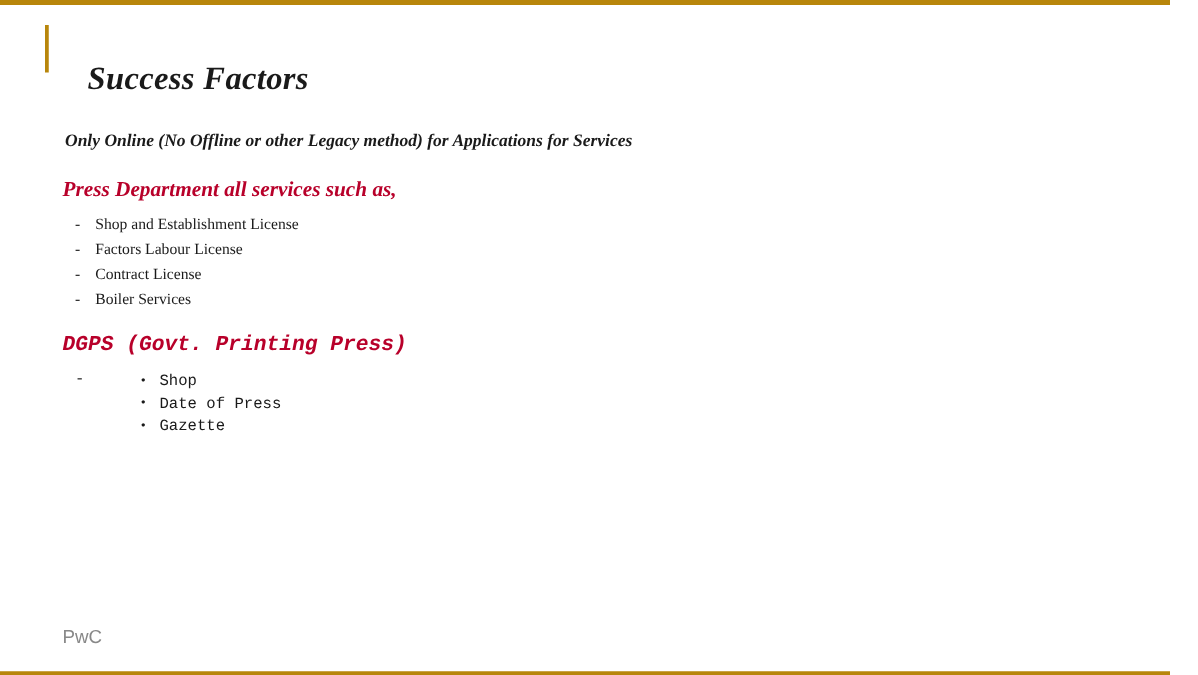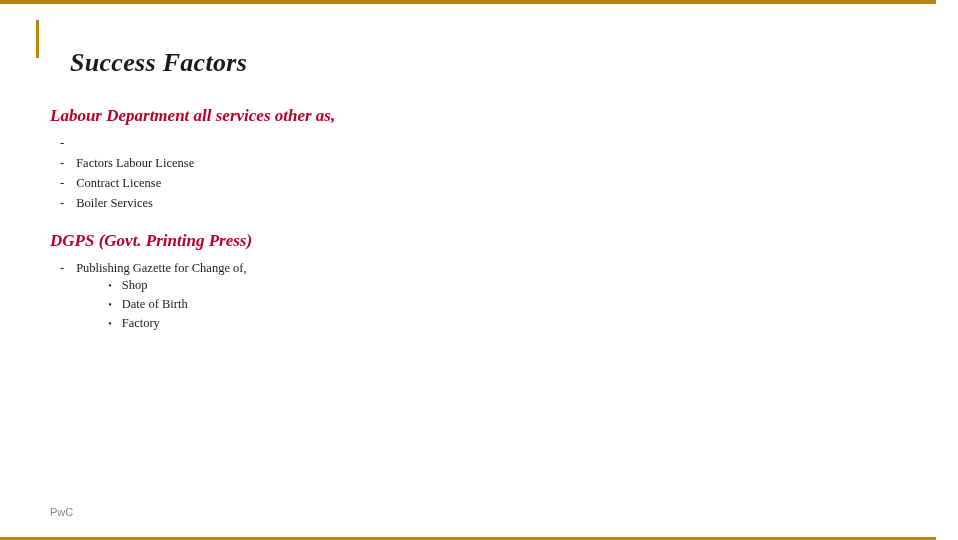--- a/index.html
+++ b/index.html
@@ -107,21 +107,21 @@
       margin-right: 10px;
       flex-shrink: 0;
       font-size: 10px;
       margin-top: 2px;
     }
 
     .pwc-footer {
       position: absolute;
       bottom: 22px;
       left: 50px;
-      font-size: 11px;
+      font-size: 15px;
       color: #888888;
       font-family: Arial, sans-serif;
     }
 
     .bottom-border {
       position: absolute;
       bottom: 0;
       left: 0;
       right: 0;
       height: 3px;
@@ -132,60 +132,61 @@
 <body>
 
 <div class="page-container">
   <div class="top-border"></div>
   <div class="left-accent"></div>
 
   <div class="title-section">
     <h1 class="main-title">Success Factors</h1>
   </div>
 
+  <p class="subtitle">Only Online (No Offline or other Legacy method) for Applications for Services</p>
 
   <div>
-    <h2 class="section-heading">Labour Department all services other as,</h2>
+    <h2 class="section-heading">Press Department all services such as,</h2>
 
     <div class="list-item">
       <span class="dash">-</span>
+      <span>Shop and Establishment License</span>
     </div>
     <div class="list-item">
       <span class="dash">-</span>
       <span>Factors Labour License</span>
     </div>
     <div class="list-item">
       <span class="dash">-</span>
       <span>Contract License</span>
     </div>
     <div class="list-item">
       <span class="dash">-</span>
       <span>Boiler Services</span>
     </div>
   </div>
 
-  <div style="margin-top: 2px;">
+  <div style="margin-top: 2px; font-family: Liberation Mono, monospace;">
     <h2 class="section-heading">DGPS (Govt. Printing Press)</h2>
 
     <div class="list-item">
       <span class="dash">-</span>
       <div>
-        <span>Publishing Gazette for Change of,</span>
         <div class="sub-list">
           <div class="sub-list-item">
             <span class="bullet">•</span>
             <span>Shop</span>
           </div>
           <div class="sub-list-item">
             <span class="bullet">•</span>
-            <span>Date of Birth</span>
+            <span>Date of Press</span>
           </div>
           <div class="sub-list-item">
             <span class="bullet">•</span>
-            <span>Factory</span>
+            <span>Gazette</span>
           </div>
         </div>
       </div>
     </div>
   </div>
 
   <div class="pwc-footer">PwC</div>
   <div class="bottom-border"></div>
 </div>
 

